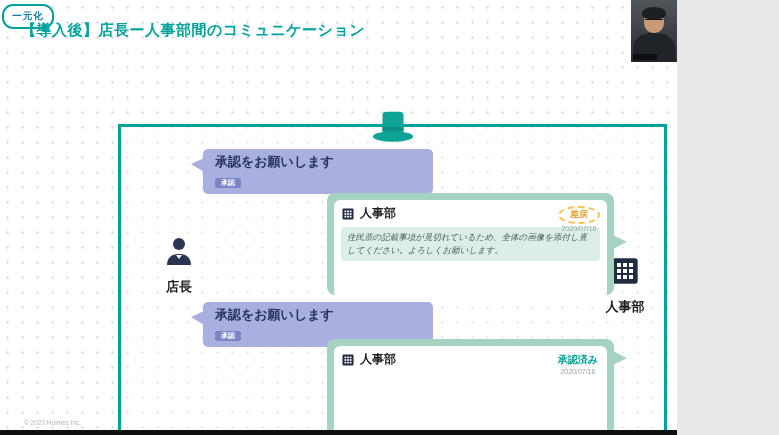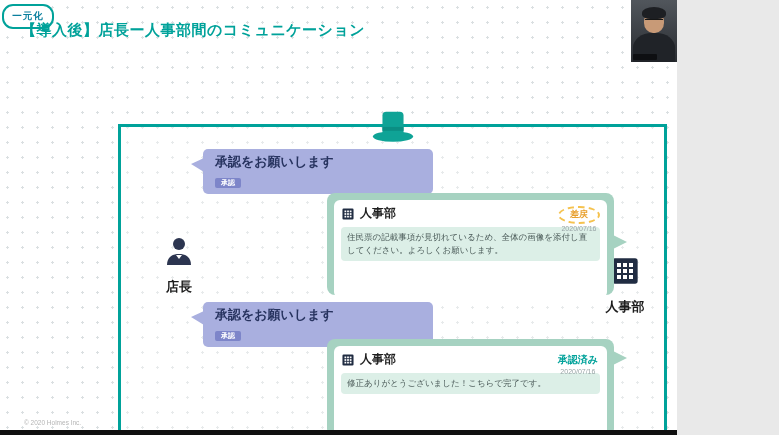--- a/index.html
+++ b/index.html
@@ -65,21 +65,21 @@
   .g2 .tail-r{top:12px;}
   .card{background:#fff;border-radius:6px;height:100%;padding:5px 7px;position:relative;}
   .card-head{display:flex;align-items:center;gap:5px;padding-right:70px;}
   .sender{font-size:12px;font-weight:700;color:#1e1e1e;}
   .meta{position:absolute;right:7px;top:3px;text-align:center;line-height:1.15;}
   .status-returned{display:inline-block;color:#e8a02e;font-size:9px;font-weight:700;
           border:2px dashed #f5c24e;border-radius:50%;padding:2px 10px;font-family:Liberation Mono, monospace;}
   .status-approved{display:inline-block;color:#00a29a;font-size:10px;font-weight:700;padding:2px 2px 0;}
   .date{font-size:7px;color:#98a4a6;margin-top:1px;}
   .card-body{margin-top:5px;background:#dcefe7;border-radius:4px;padding:4px 6px;
-          font-size:8.5px;color:#4a5a58;line-height:1.5;}
+          font-size:8.5px;color:#4a5a58;line-height:1.5;font-style:italic;}
 
   
   .copyright{position:absolute;left:24px;top:419px;font-size:6.5px;color:#b5b5b5;}
   .pageno{position:absolute;left:744px;top:400px;font-size:9px;color:#8a9499;}
   .vdiv{position:absolute;left:700px;top:0;width:1px;height:435px;background:#ccd4d6;}
   .bottombar{position:absolute;left:0;top:430px;width:779px;height:5px;background:#101010;}
 </style>
 </head>
 <body>
 
@@ -194,21 +194,20 @@
                 <rect x="10.5" y="15" width="3" height="3"></rect>
                 <rect x="15" y="15" width="3" height="3"></rect>
             </g>
           </svg>
           <span class="sender">人事部</span>
           <div class="meta">
             <span class="status-approved">承認済み</span>
             <div class="date">2020/07/16</div>
           </div>
         </div>
-        <div class="card-body">修正ありがとうございました！こちらで完了です。</div>
       </div>
       <span class="tail-r"></span>
     </div>
 
   </div>
 
   <div class="copyright">© 2020 Holmes Inc.</div>
   <div class="pageno">28</div>
   <div class="vdiv"></div>
   <div class="bottombar"></div>

